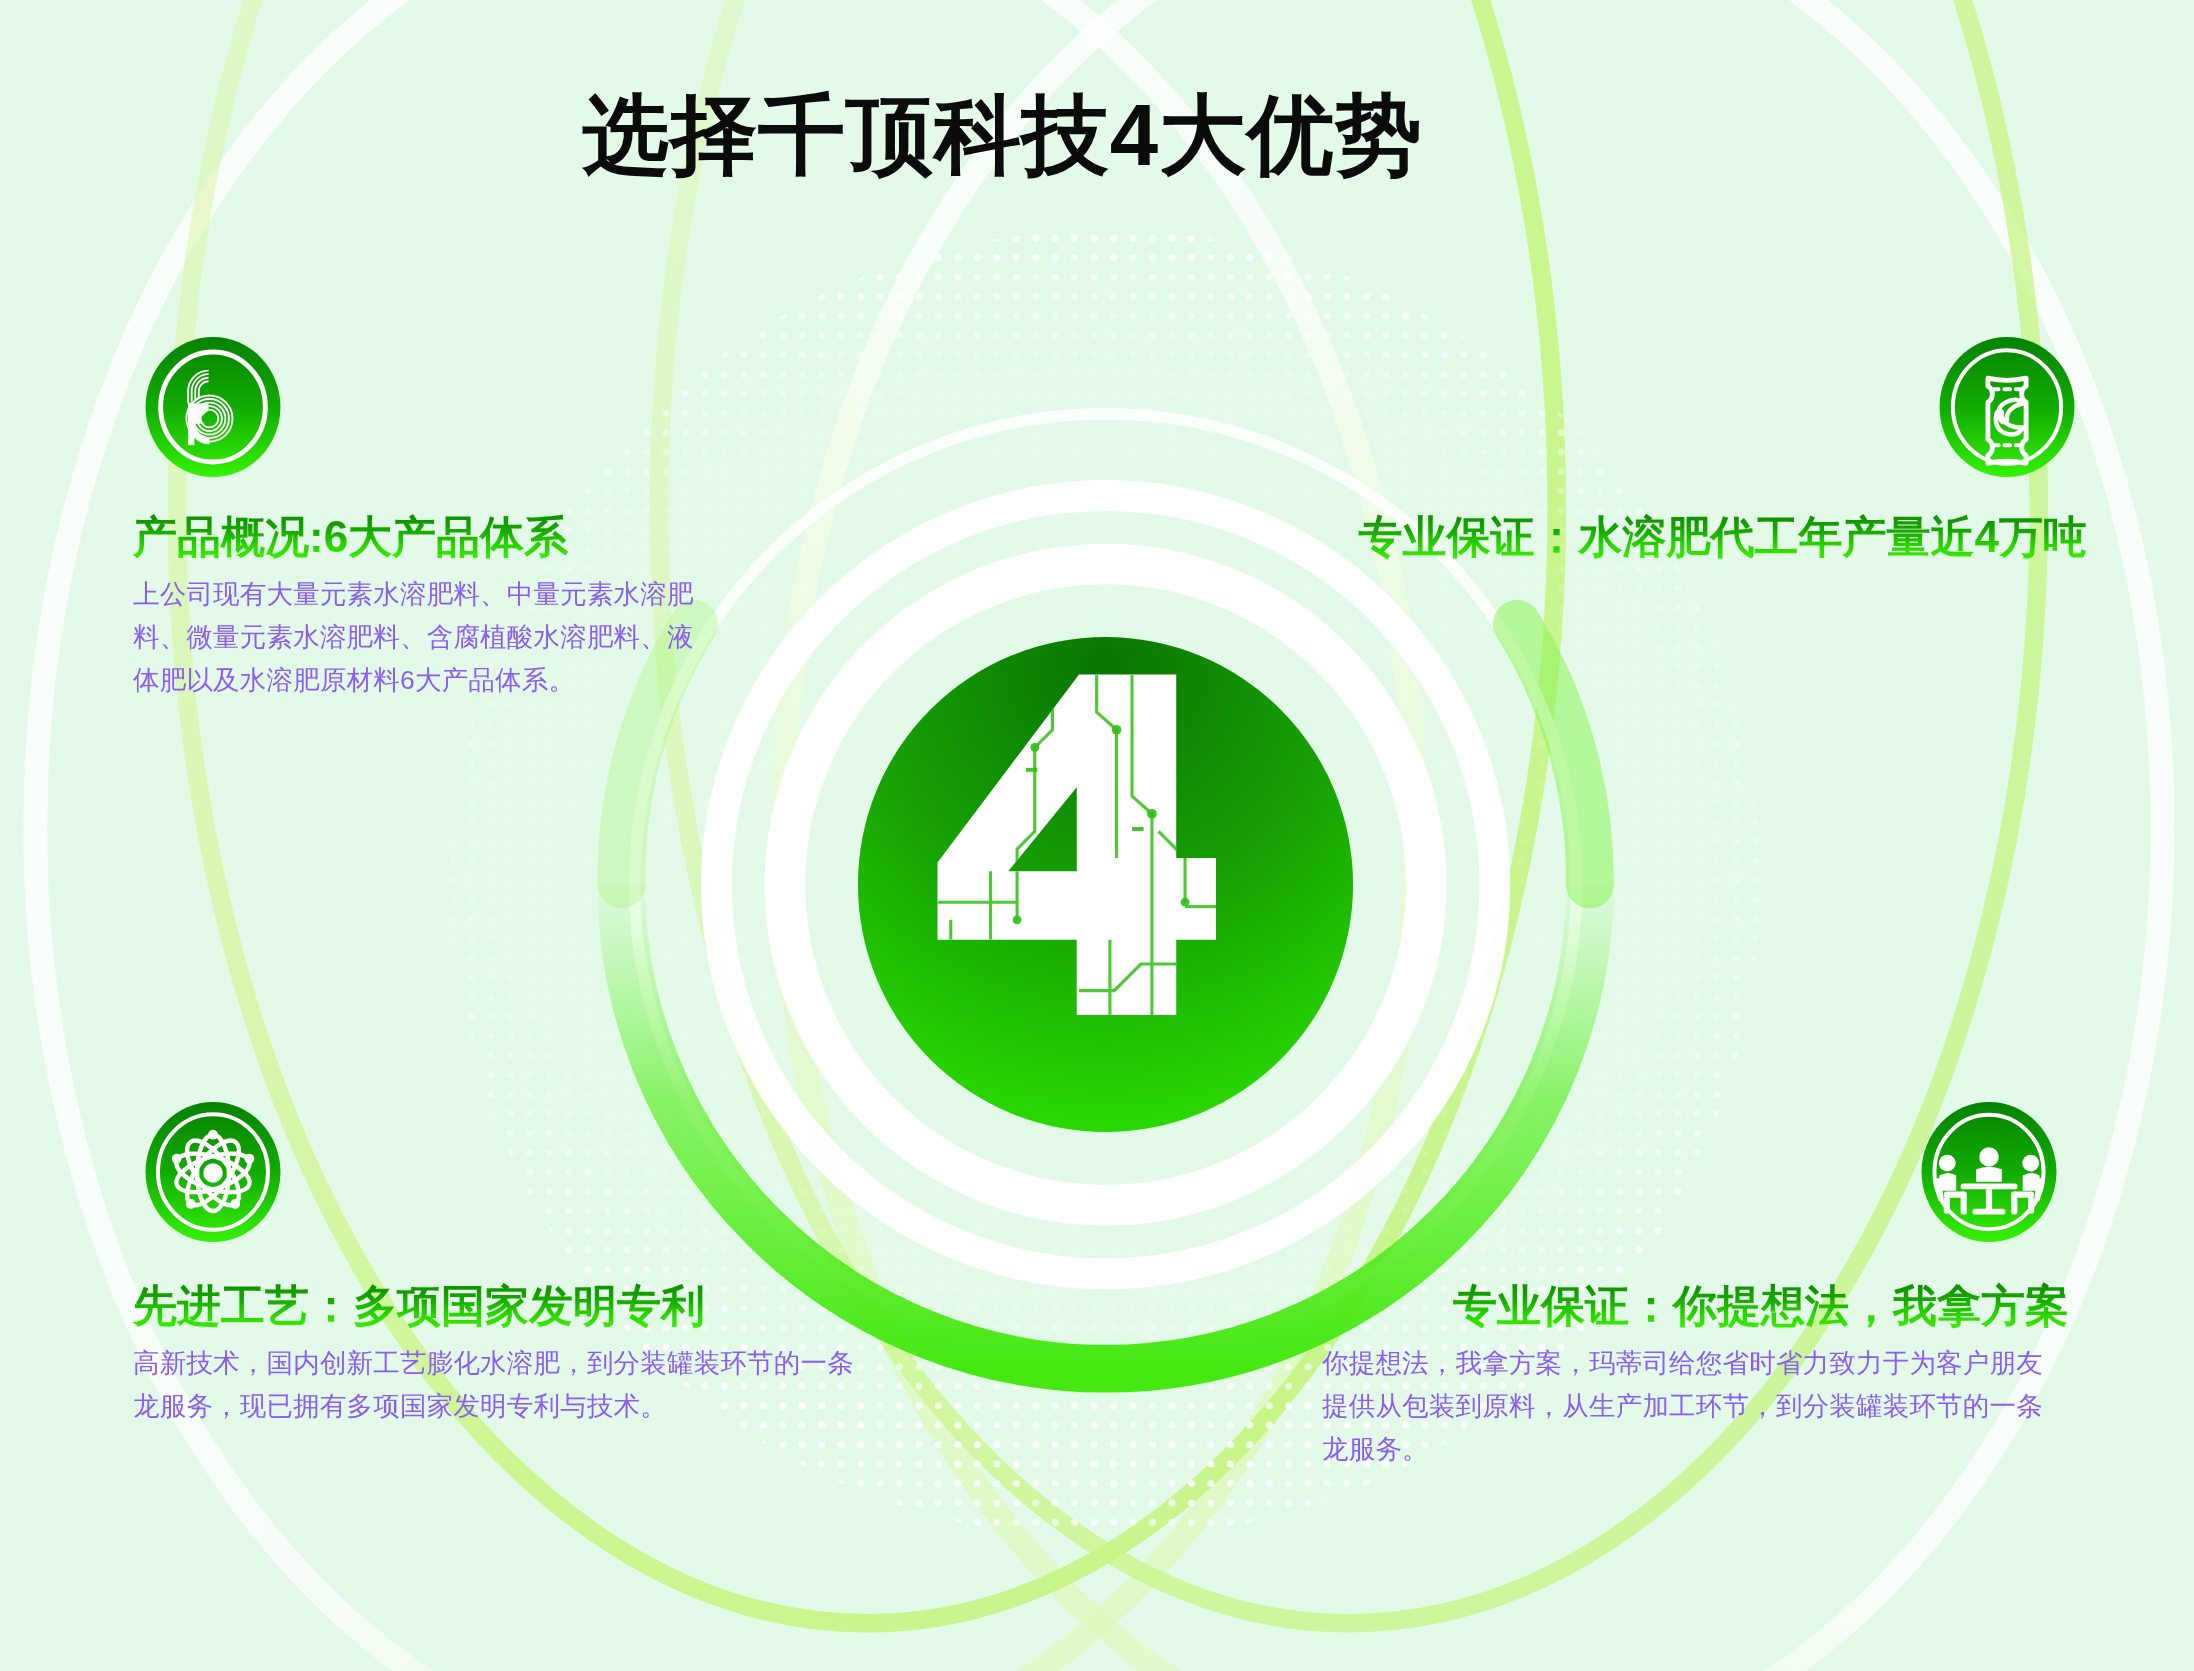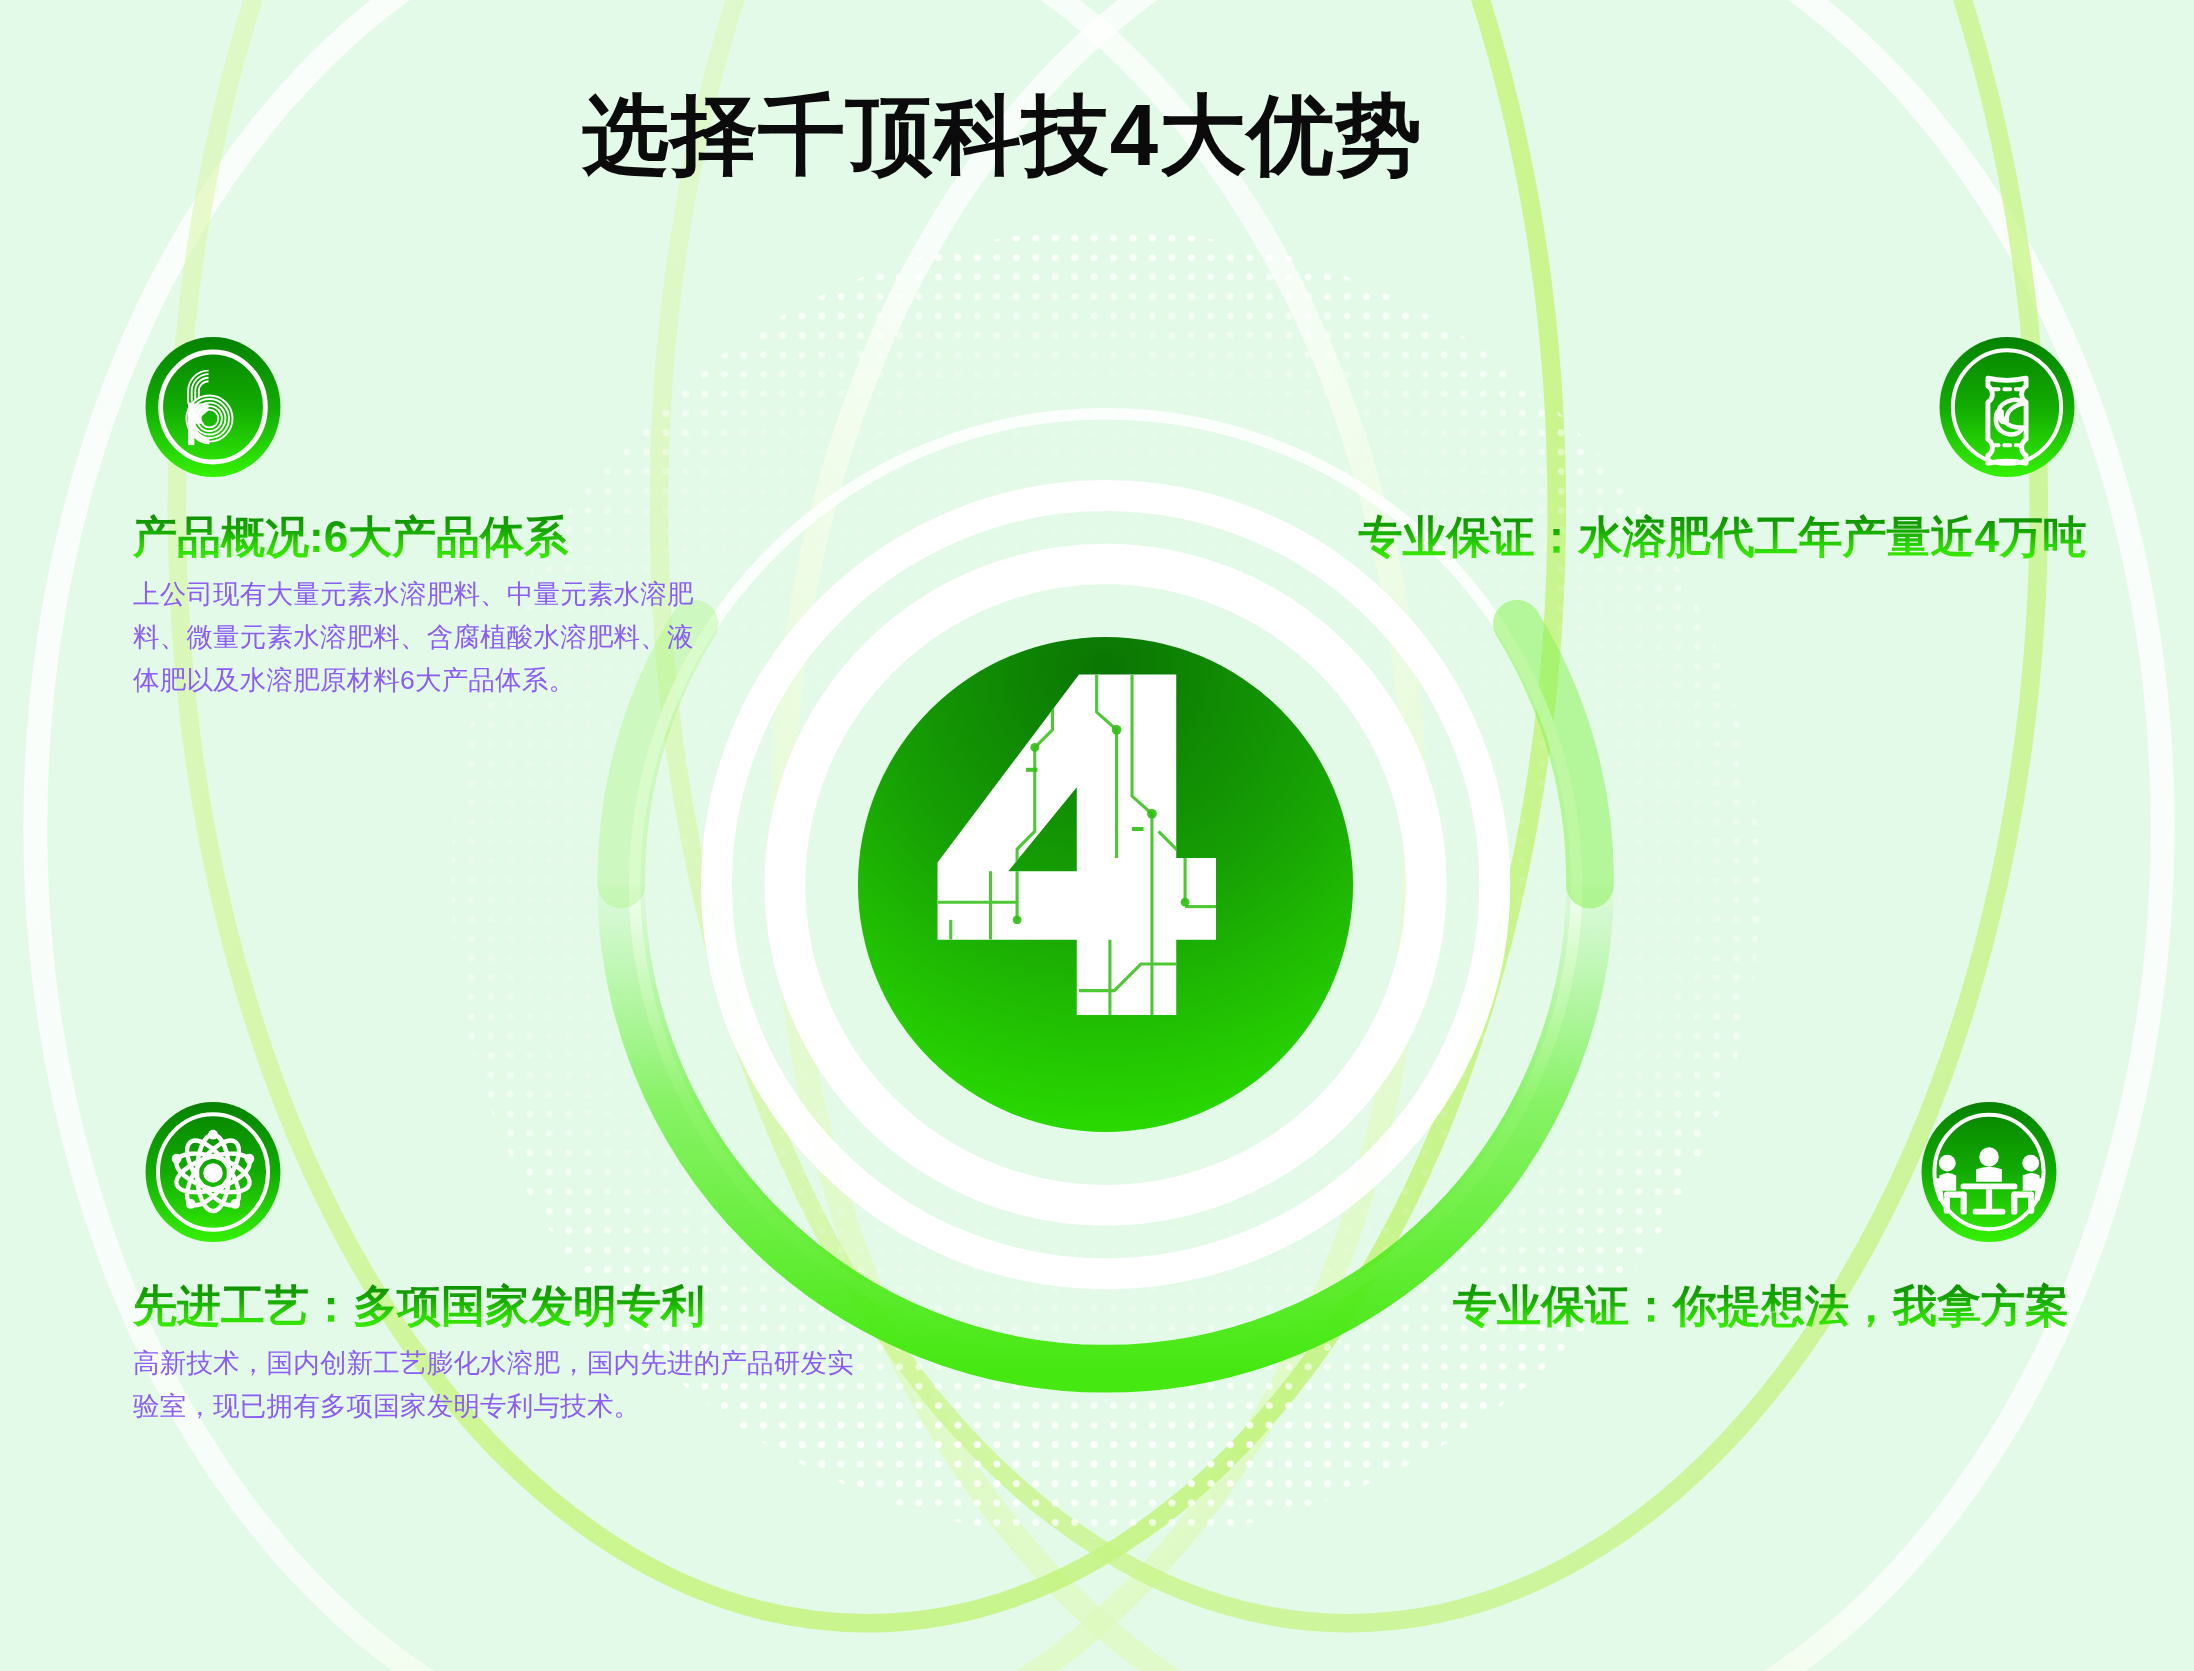--- a/index.html
+++ b/index.html
@@ -266,21 +266,21 @@
       <circle cx="160" cy="162" r="22" fill="#ffffff"></circle>
       <g fill="#ffffff">
         <circle cx="160" cy="76" r="11"></circle>
         <circle cx="242" cy="130" r="11"></circle>
         <circle cx="210" cy="232" r="11"></circle>
         <circle cx="110" cy="232" r="11"></circle>
         <circle cx="78" cy="130" r="11"></circle>
       </g>
     </svg>
     <div class="headline">先进工艺：多项国家发明专利</div>
-    <div class="body-copy">高新技术，国内创新工艺膨化水溶肥，国内先进的产品研发实验室，现已拥有多项国家发明专利与技术。</div>
+    <div class="body-copy">高新技术，国内创新工艺膨化水溶肥，到分装罐装环节的一条龙服务，现已拥有多项国家发明专利与技术。</div>
   </div>
 
   <div class="quad q-br">
     <svg class="badge" viewBox="0 0 320 320">
       <defs>
         <linearGradient id="bg4" x1="0" y1="0" x2="0" y2="1">
           <stop offset="0%" stop-color="#068200"></stop>
             <stop offset="50%" stop-color="#12ab02"></stop>
           <stop offset="100%" stop-color="#35f205"></stop>
         </linearGradient>
@@ -305,16 +305,17 @@
 
         <circle cx="254" cy="140" r="19"></circle>
         <path d="M236 168 q20 -12 38 0 l0 34 h-38 z"></path>
         <rect x="265" y="174" width="13" height="52" rx="6" transform="rotate(8 272 200)"></rect>
         <rect x="212" y="204" width="50" height="14" rx="7"></rect>
         <rect x="210" y="204" width="14" height="52" rx="6"></rect>
         <rect x="248" y="216" width="14" height="38" rx="6"></rect>
       </g>
     </svg>
     <div class="headline">专业保证：你提想法，我拿方案</div>
+    <div class="body-copy">你提想法，我拿方案，玛蒂司给您省时省力致力于为客户朋友提供从包装到原料，从生产加工环节，到分装罐装环节的一条龙服务。</div>
   </div>
 
 </div>
 
 
 </body></html>

